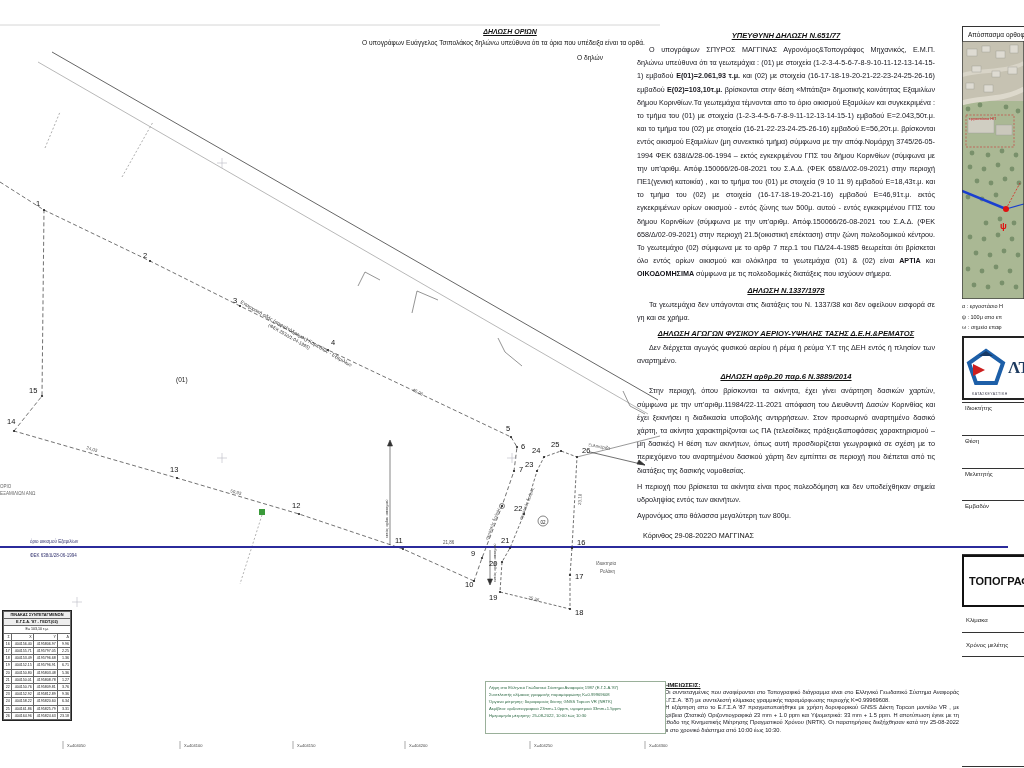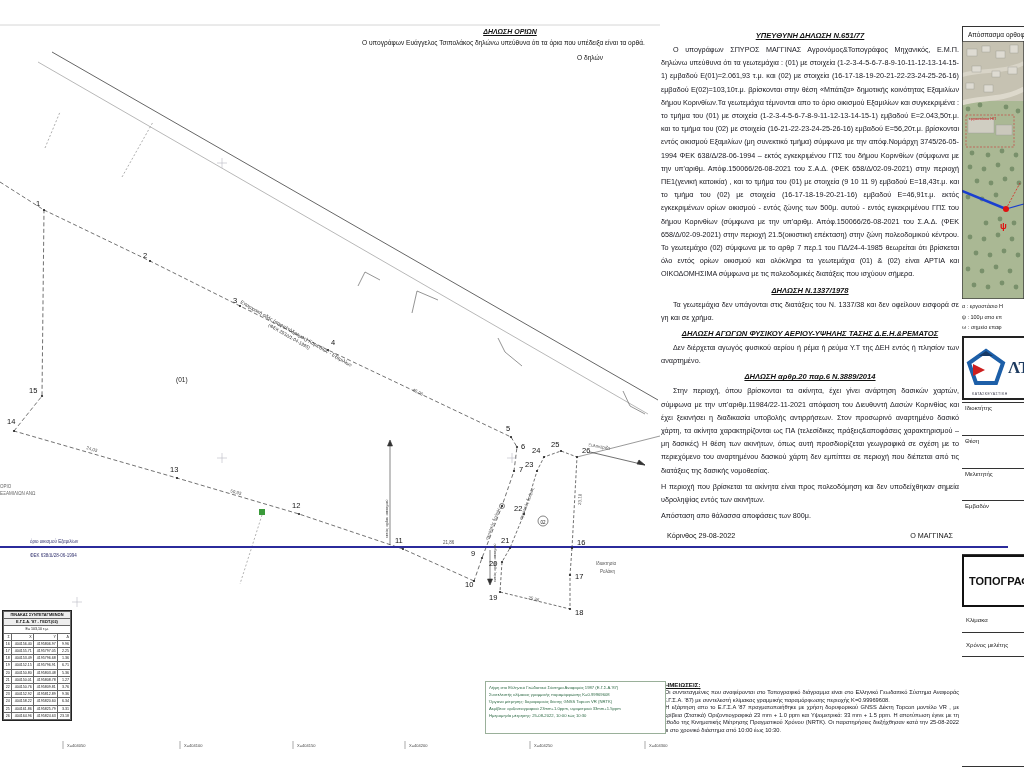--- a/index.html
+++ b/index.html
@@ -2,27 +2,27 @@
 <html><head>
 <meta charset="utf-8">
 <style>
   html,body{margin:0;padding:0;}
   body{width:1024px;height:768px;overflow:hidden;background:#fff;
        font-family:"Liberation Sans","DejaVu Sans",sans-serif;color:#111;}
   #page{position:absolute;left:0;top:0;width:1024px;height:768px;background:#fff;}
   .abs{position:absolute;}
 
   
-  .decl-col{left:661px;top:26px;width:298px;}
+  .decl-col{left:637px;top:26px;width:298px;}
   .sec-title{font-style:italic;font-weight:bold;font-size:7.6px;line-height:11px;
              text-decoration:underline;text-align:center;margin:4px 0 2px 0;}
   .body-txt{font-size:7.2px;line-height:13.2px;text-align:justify;color:#15151c;}
-  .body-txt b{font-weight:normal;}
+  .body-txt b{font-weight:bold;}
   .ind{text-indent:12px;}
-  .sign-row{display:flex;justify-content:space-between;font-size:7.2px;margin-top:8px;padding:0 6px;}
+  .sign-row{display:flex;justify-content:flex-start;font-size:7.2px;margin-top:8px;padding:0 6px;}
 
   
   .dilosi-orion{left:362px;top:28px;width:296px;}
   .do-title{font-style:italic;font-weight:bold;font-size:7px;text-decoration:underline;text-align:center;margin-bottom:3px;}
   .do-body{font-size:6.6px;line-height:10.5px;}
   .do-sign{text-align:right;padding-right:55px;font-size:6.6px;margin-top:5px;}
 
   
   .notes{left:661px;top:681px;width:298px;}
   .notes-title{font-size:6.2px;font-weight:bold;text-decoration:underline;margin-bottom:1px;}
@@ -227,21 +227,21 @@
 
     <div class="sec-title">ΔΗΛΩΣΗ  Ν.1337/1978</div>
     <div class="body-txt ind">Τα γεωτεμάχια δεν υπάγονται στις διατάξεις του Ν. 1337/38 και δεν οφείλουν εισφορά σε γη και σε χρήμα.</div>
 
     <div class="sec-title">ΔΗΛΩΣΗ ΑΓΩΓΩΝ ΦΥΣΙΚΟΥ ΑΕΡΙΟΥ-ΥΨΗΛΗΣ ΤΑΣΗΣ Δ.Ε.Η.&amp;ΡΕΜΑΤΟΣ</div>
     <div class="body-txt ind">Δεν διέρχεται αγωγός φυσικού αερίου ή   ρέμα ή ρεύμα Υ.Τ της ΔΕΗ εντός ή πλησίον των αναρτημένο.</div>
 
     <div class="sec-title">ΔΗΛΩΣΗ  αρθρ.20 παρ.6 Ν.3889/2014</div>
     <div class="body-txt ind">Στην περιοχή, όπου βρίσκονται τα ακίνητα, έχει γίνει ανάρτηση δασικών χαρτών, σύμφωνα με την υπ'αριθμ.11984/22-11-2021 απόφαση του Διευθυντή Δασών Κορινθίας και έχει ξεκινήσει η διαδικασία υποβολής αντιρρήσεων. Στον προσωρινό αναρτημένο δασικό χάρτη, τα ακίνητα χαρακτηρίζονται ως ΠΑ (τελεσίδικες πράξεις&amp;αποφάσεις χαρακτηρισμού – μη δασικές)   Η θέση των ακινήτων, όπως αυτή προσδιορίζεται γεωγραφικά σε σχέση με το περιεχόμενο του αναρτημένου δασικού χάρτη δεν εμπίπτει σε περιοχή που διέπεται από τις διατάξεις της δασικής νομοθεσίας.</div>
     <div class="body-txt" style="margin-top:3px">Η περιοχή που βρίσκεται τα ακίνητα   είναι προς πολεοδόμηση και δεν υποδείχθηκαν σημεία υδροληψίας εντός των ακινήτων.</div>
-    <div class="body-txt" style="margin-top:3px">Απόσταση απο θάλασσα αποφάσεις των 800μ.</div>
+    <div class="body-txt" style="margin-top:3px">Αγρονόμος απο θάλασσα μεγαλύτερη των 800μ.</div>
     <div class="sign-row">
       <span>Κόρινθος   29-08-2022</span>
       <span>Ο  ΜΑΓΓΙΝΑΣ</span>
     </div>
   </div>
 
   <div class="abs notes">
     <div class="notes-title">ΣΗΜΕΙΩΣΕΙΣ:</div>
     <div class="notes-body">- Οι συντεταγμένες που αναφέρονται στο Τοπογραφικό διάγραμμα είναι στο Ελληνικό Γεωδαιτικό Σύστημα Αναφοράς (Ε.Γ.Σ.Α. '87)  με συντελεστή  κλίμακας  γραμμικής παραμόρφωσης περιοχής Κ=0.99969608.</div>
     <div class="notes-body">- Η εξάρτηση απο το Ε.Γ.Σ.Α '87  πραγματοποιήθηκε με χρήση  δορυφορικού GNSS Δέκτη Topcon μοντέλο VR , με ακρίβεια (Στατικά) Οριζοντιογραφικά 23 mm + 1.0 ppm και Υψομετρικά: 33 mm + 1.5 ppm. Η αποτύπωση έγινε με τη μέθοδο της Κινηματικής Μέτρησης Πραγματικού Χρόνου (NRTK).  Οι παρατηρήσεις διεξήχθησαν κατά την 25-08-2022 και στο χρονικό διάστημα από 10:00 έως 10:30.</div>

